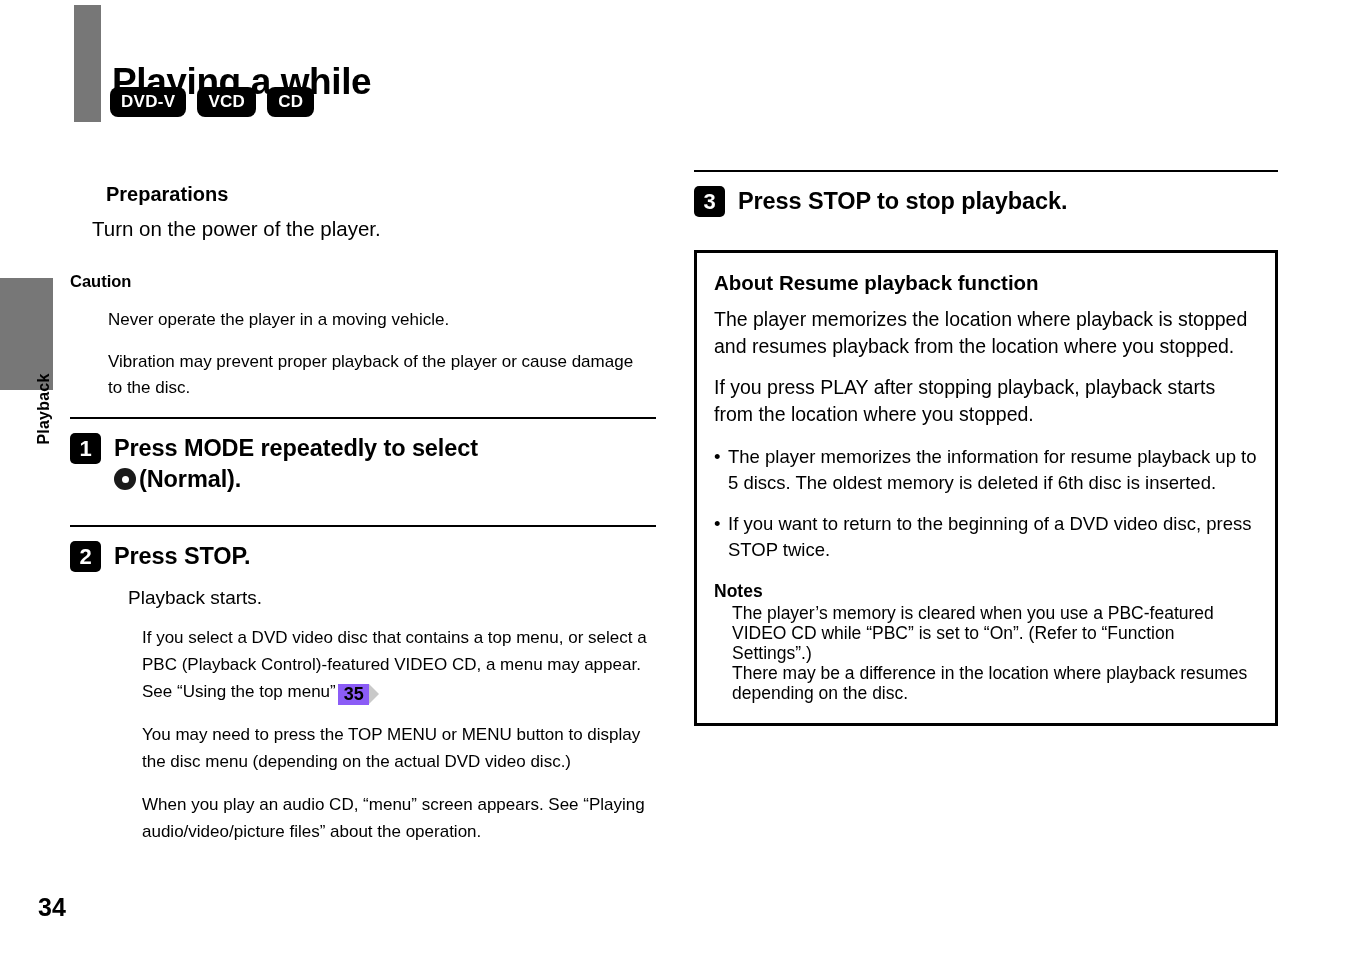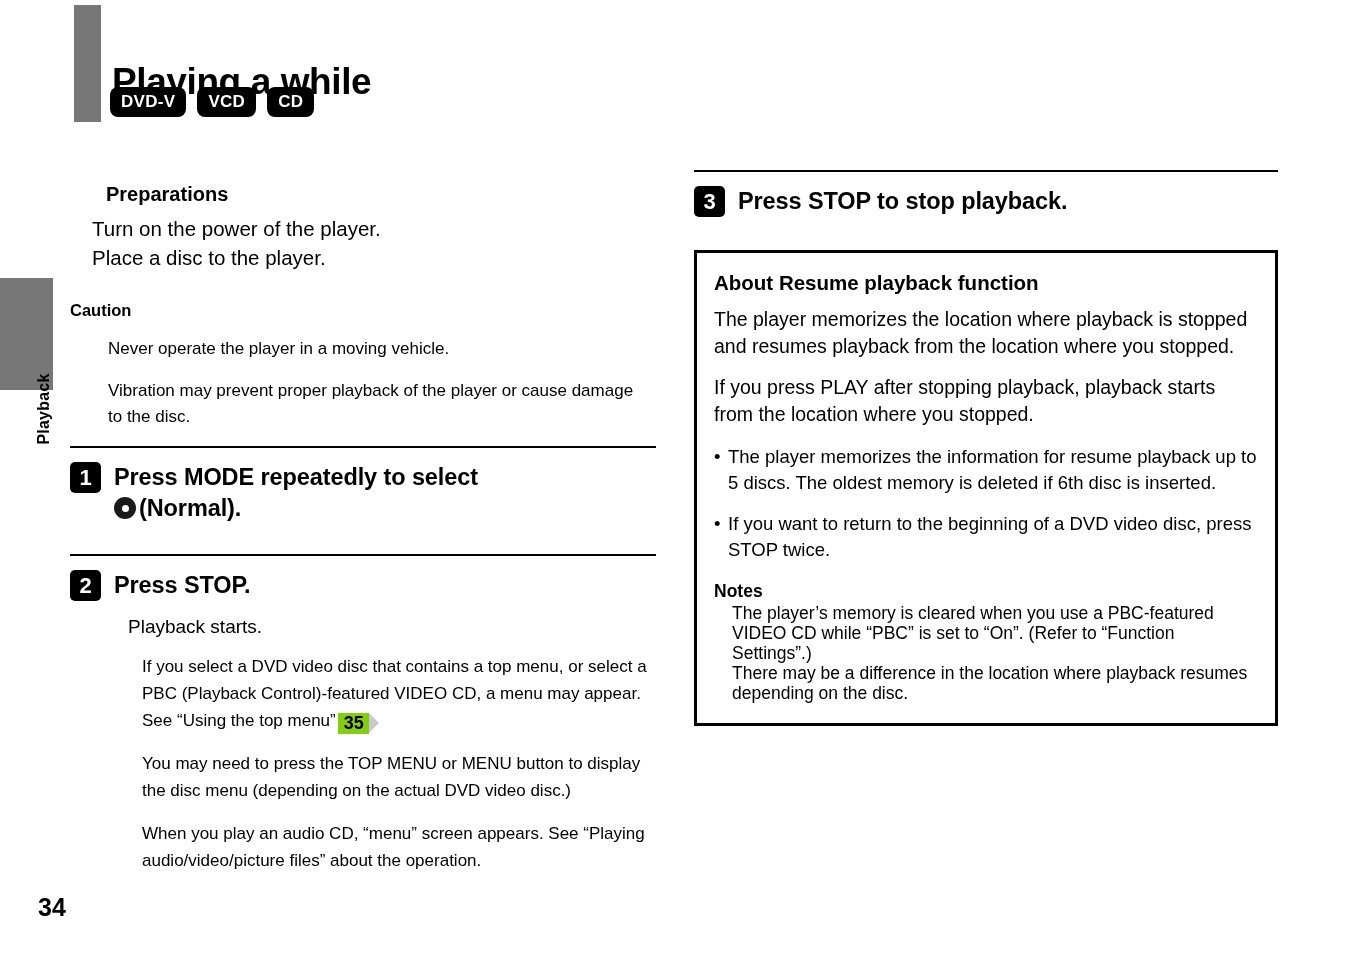--- a/index.html
+++ b/index.html
@@ -185,21 +185,21 @@
     line-height: 27px;
     margin: 12px 0 0 72px;
   }
   .step-note p { margin: 0 0 16px 0; }
   .step-note p:last-child { margin-bottom: 0; }
 
   
   .page-ref {
     display: inline-block;
     position: relative;
-    background: #84cc16;
+    background: #8b5cf6;
     color: #000;
     font-size: 18px;
     font-weight: bold;
     line-height: 21px;
     height: 21px;
     padding: 0 5px 0 6px;
     vertical-align: -3px;
     margin: 0 2px;
   }
   .page-ref::after {
@@ -283,21 +283,20 @@
   <span class="disc-badge">VCD</span>
   <span class="disc-badge">CD</span>
 </div>
 
 <div id="col-left">
 
   <h2 class="sub-head" id="prep-head">Preparations</h2>
 
   <div class="body-lg">
     <p>Turn on the power of the player.</p>
-    <p>Place a disc to the player.</p>
   </div>
 
   <div id="caution-head">Caution</div>
   <div class="body-sm">
     <p>Never operate the player in a moving vehicle.</p>
     <p>Vibration may prevent proper playback of the player or cause damage to the disc.</p>
   </div>
 
   <div id="step1-wrap">
     <hr class="rule">

